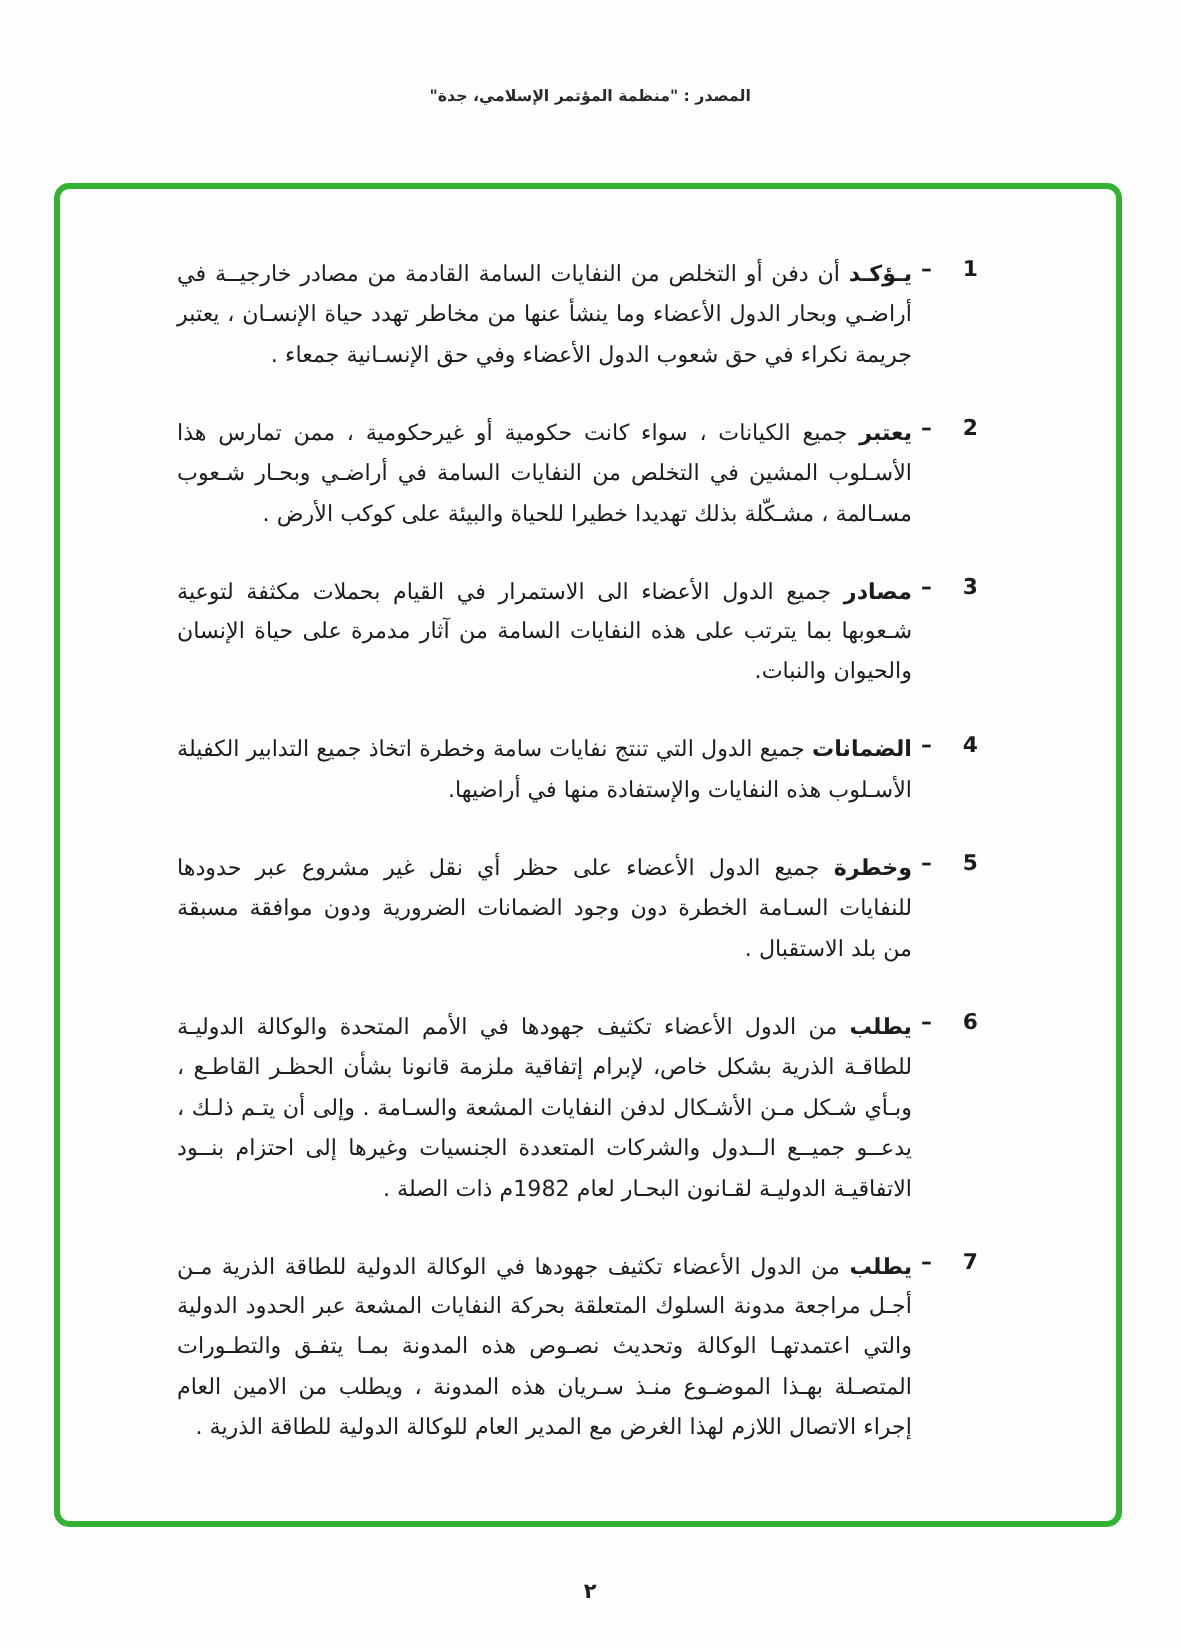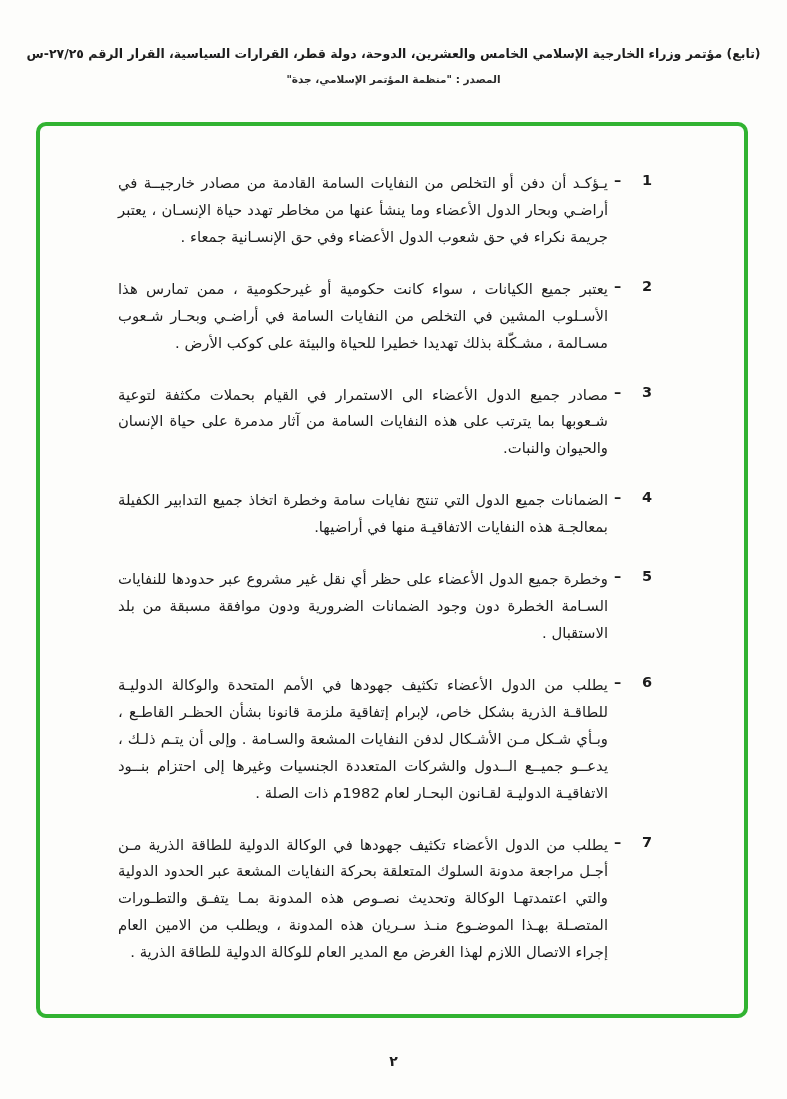--- a/index.html
+++ b/index.html
@@ -69,40 +69,39 @@
     padding-left: 6px;
   }
   .item-body {
     flex: 1 1 auto;
     font-size: 14.8px;
     line-height: 1.82;
     text-align: justify;
     color: var(--ink);
   }
   .item-body .lead {
-    font-weight: 400;
+    font-weight: 700;
   }
   .page-number {
     position: absolute;
     left: 0;
     bottom: 30px;
     width: 100%;
     text-align: center;
     font-size: 14px;
     font-weight: 700;
     direction: rtl;
   }
 </style>
 </head>
 <body>
 
 <div class="page">
 
   <div class="scan-header">
-    <div class="line1">(تابع) مؤتمر وزراء الخارجية الإسلامي الخامس والعشرين، الدوحة، دولة قطر، القرارات السياسية، القرار الرقم ٢٧/٢٥-س</div>
     <div class="line2">المصدر :  "منظمة المؤتمر الإسلامي، جدة"</div>
   </div>
 
   <div class="green-box">
     <div class="content">
 
       <div class="item">
         <div class="item-number">
           <span>1</span>
           <span>–</span>
@@ -135,21 +134,21 @@
         </div>
       </div>
 
       <div class="item">
         <div class="item-number">
           <span>4</span>
           <span>–</span>
         </div>
         <div class="item-body">
           <span class="lead">الضمانات</span>
-          <span>جميع الدول التي تنتج نفايات سامة وخطرة اتخاذ جميع التدابير الكفيلة بمعالجـة هذه النفايات الاتفاقيـة منها في أراضيها.</span>
+          <span>جميع الدول التي تنتج نفايات سامة وخطرة اتخاذ جميع التدابير الكفيلة الأسـلوب هذه النفايات والإستفادة منها في أراضيها.</span>
         </div>
       </div>
 
       <div class="item">
         <div class="item-number">
           <span>5</span>
           <span>–</span>
         </div>
         <div class="item-body">
           <span class="lead">وخطرة</span>

